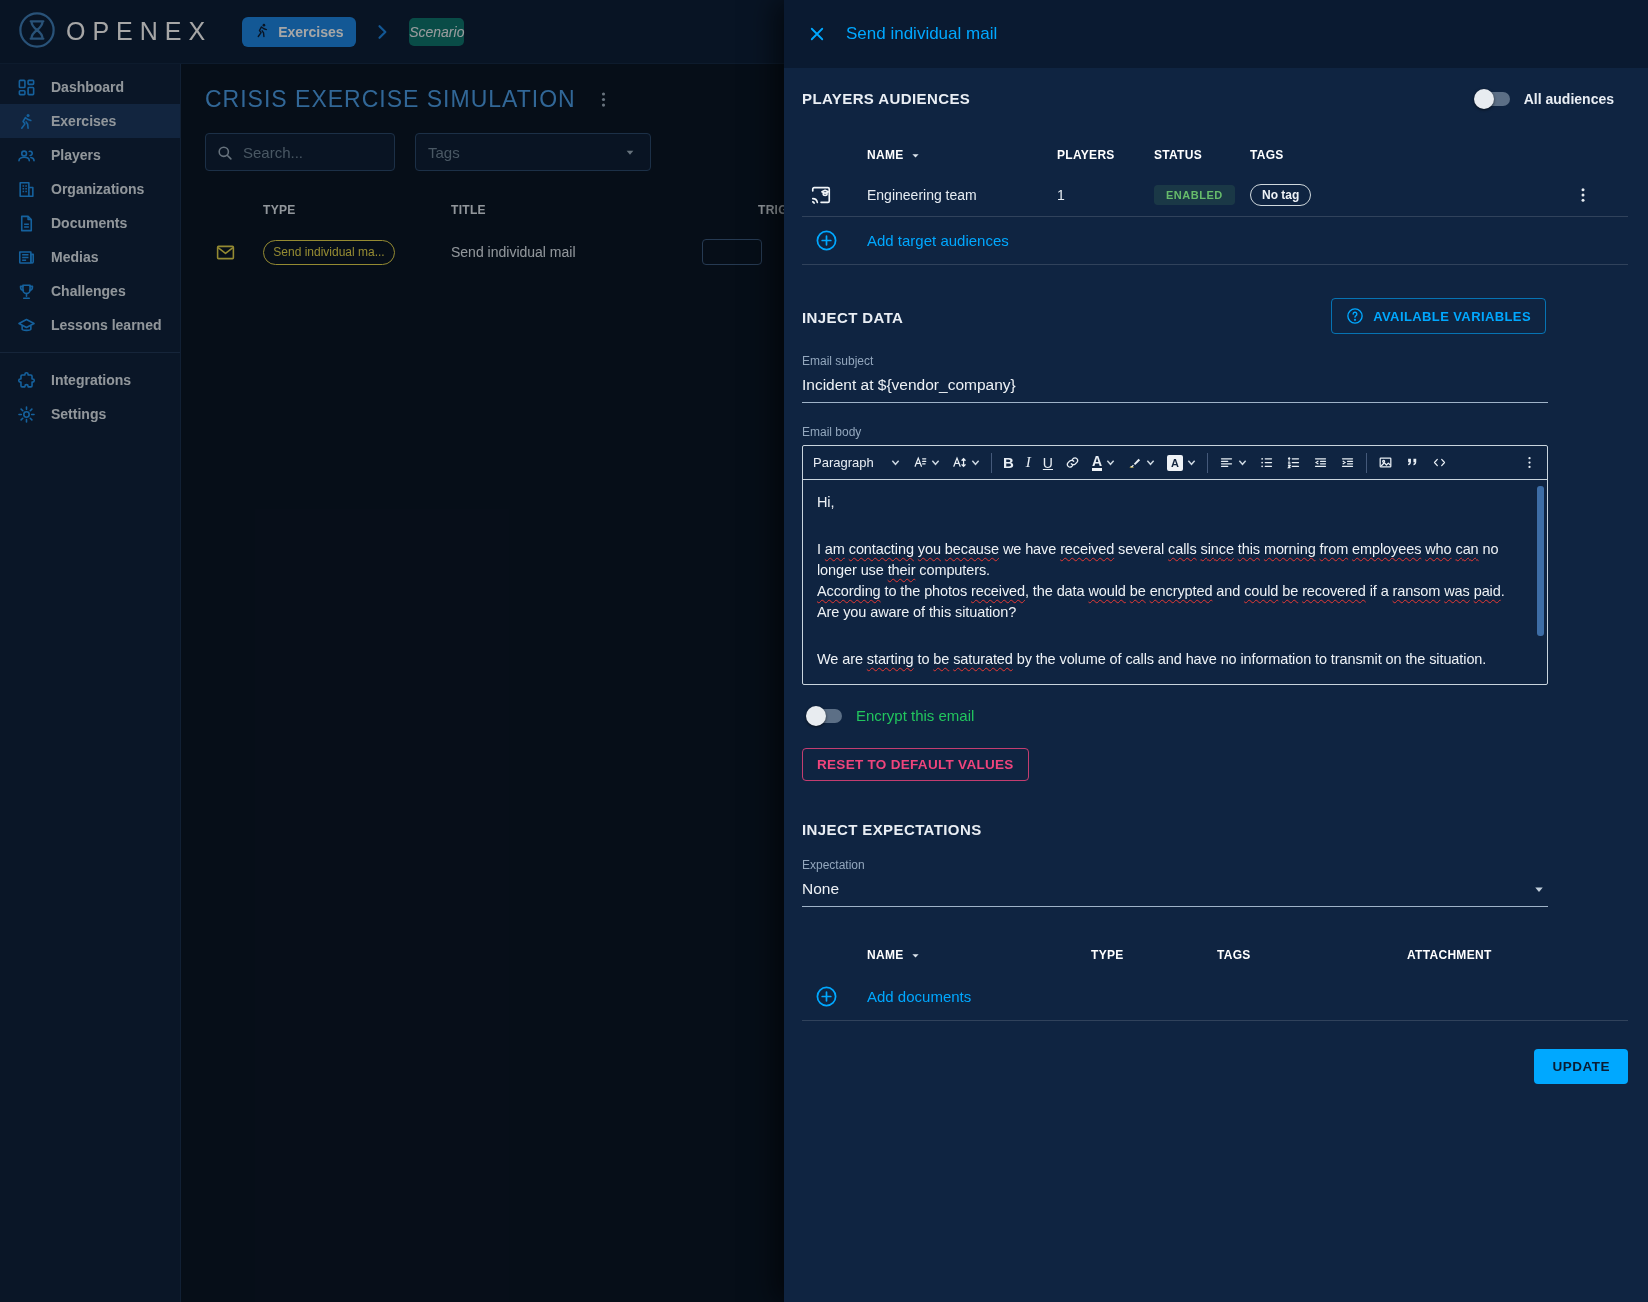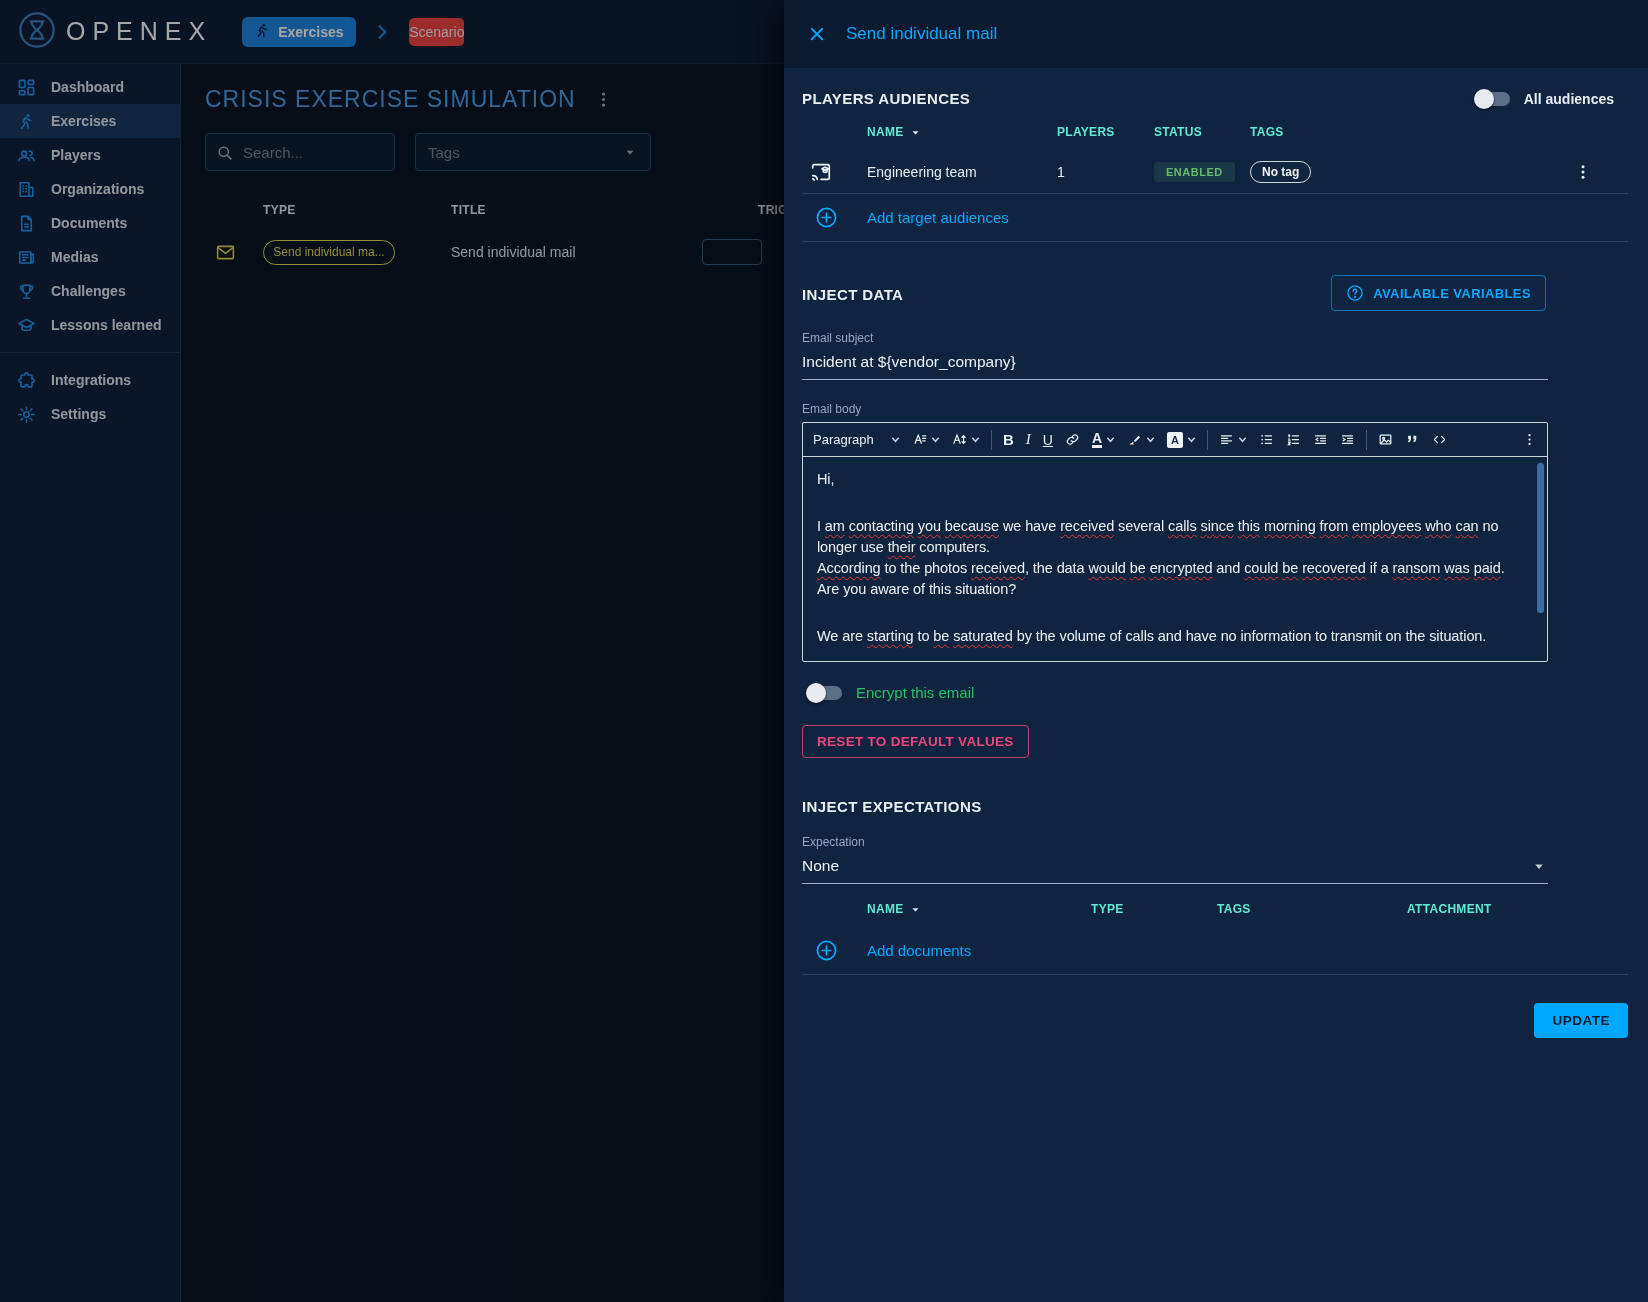--- a/index.html
+++ b/index.html
@@ -13,21 +13,21 @@
   .logo{display:flex;align-items:center;gap:10px;}
   .logo .icon svg{width:38px;height:38px;}
   .logo-text{font-size:25px;letter-spacing:7px;color:#ffffff;font-weight:400;}
   .crumb-btn{margin-left:30px;background:#1e88e5;border-radius:6px;height:30px;display:flex;
     align-items:center;gap:7px;padding:0 12px;color:#fff;font-size:14px;font-weight:700;}
   .crumb-btn .icon svg{width:17px;height:17px;color:#0d1f38;}
   .crumb-chevron{margin:0 16px;display:flex;}
   .crumb-chevron svg{width:20px;height:20px;color:#1e88e5;}
   .topnav{display:flex;align-items:center;gap:38px;flex-direction:column;}
   .nav-item{font-size:14px;color:#64b5f6;cursor:pointer;}
-  .nav-item.active{background:#ef4444;color:#eceff3;padding:6px 0;border-radius:5px;}
+  .nav-item.active{background:#0f766e;color:#eceff3;padding:6px 0;border-radius:5px;font-style:italic;}
 
   
   .sidebar{position:absolute;left:0;top:64px;bottom:0;width:181px;background:#10233c;
     border-right:1px solid #1b3250;z-index:1;padding-top:6px;}
   .side-item{height:34px;display:flex;align-items:center;gap:15px;padding-left:17px;cursor:pointer;}
   .side-item.selected{background:#1c3a61;}
   .side-item .icon{color:#2196f3;display:flex;}
   .side-item .icon svg{width:19px;height:19px;}
   .side-label{font-size:14px;color:#dfe7ee;font-weight:600;}
   .side-divider{border-top:1px solid #22395a;margin:10px 0;}
@@ -78,21 +78,21 @@
   .sec-heading{font-size:15px;font-weight:700;color:#e9eef4;letter-spacing:.4px;}
   .mt22{margin-top:22px;}.mt44{margin-top:44px;}
   .switch-group{display:flex;align-items:center;gap:14px;padding-right:14px;}
   .switch{width:34px;height:14px;background:#5c6f86;border-radius:7px;position:relative;cursor:pointer;flex:none;}
   .switch .knob{position:absolute;left:-2px;top:-3px;width:20px;height:20px;border-radius:50%;
     background:#e8ecf0;box-shadow:0 1px 3px rgba(0,0,0,.6);}
   .switch-label{font-size:14px;font-weight:700;color:#e9eef4;}
 
   .aud-grid{display:grid;grid-template-columns:65px 190px 97px 96px 1fr 120px;align-items:center;}
   .doc-grid{display:grid;grid-template-columns:65px 224px 126px 190px 1fr;align-items:center;}
-  .tbl-head{margin-top:17px;height:16px;font-size:12px;font-weight:700;color:#5eead4;letter-spacing:.3px;}
+  .tbl-head{margin-top:40px;height:16px;font-size:12px;font-weight:700;color:#ffffff;letter-spacing:.3px;}
   .th{display:flex;align-items:center;gap:4px;}
   .sort-ico{display:flex;color:#dbe4ec;}
   .sort-ico svg{width:15px;height:15px;}
   .tbl-row{margin-top:10px;height:44px;border-bottom:1px solid rgba(255,255,255,.14);font-size:14px;color:#e6ecf2;}
   .row-icon{color:#f2f6fa;display:flex;padding-left:8px;}
   .row-icon svg{width:22px;height:22px;}
   .status-chip{justify-self:start;background:rgba(102,187,106,.14);color:var(--green);font-size:11px;
     font-weight:700;letter-spacing:.5px;padding:4px 12px;border-radius:4px;}
   .tag-chip{justify-self:start;border:1px solid #cfd8dc;color:#eef2f6;font-size:12px;font-weight:700;
     padding:3px 11px;border-radius:12px;}

